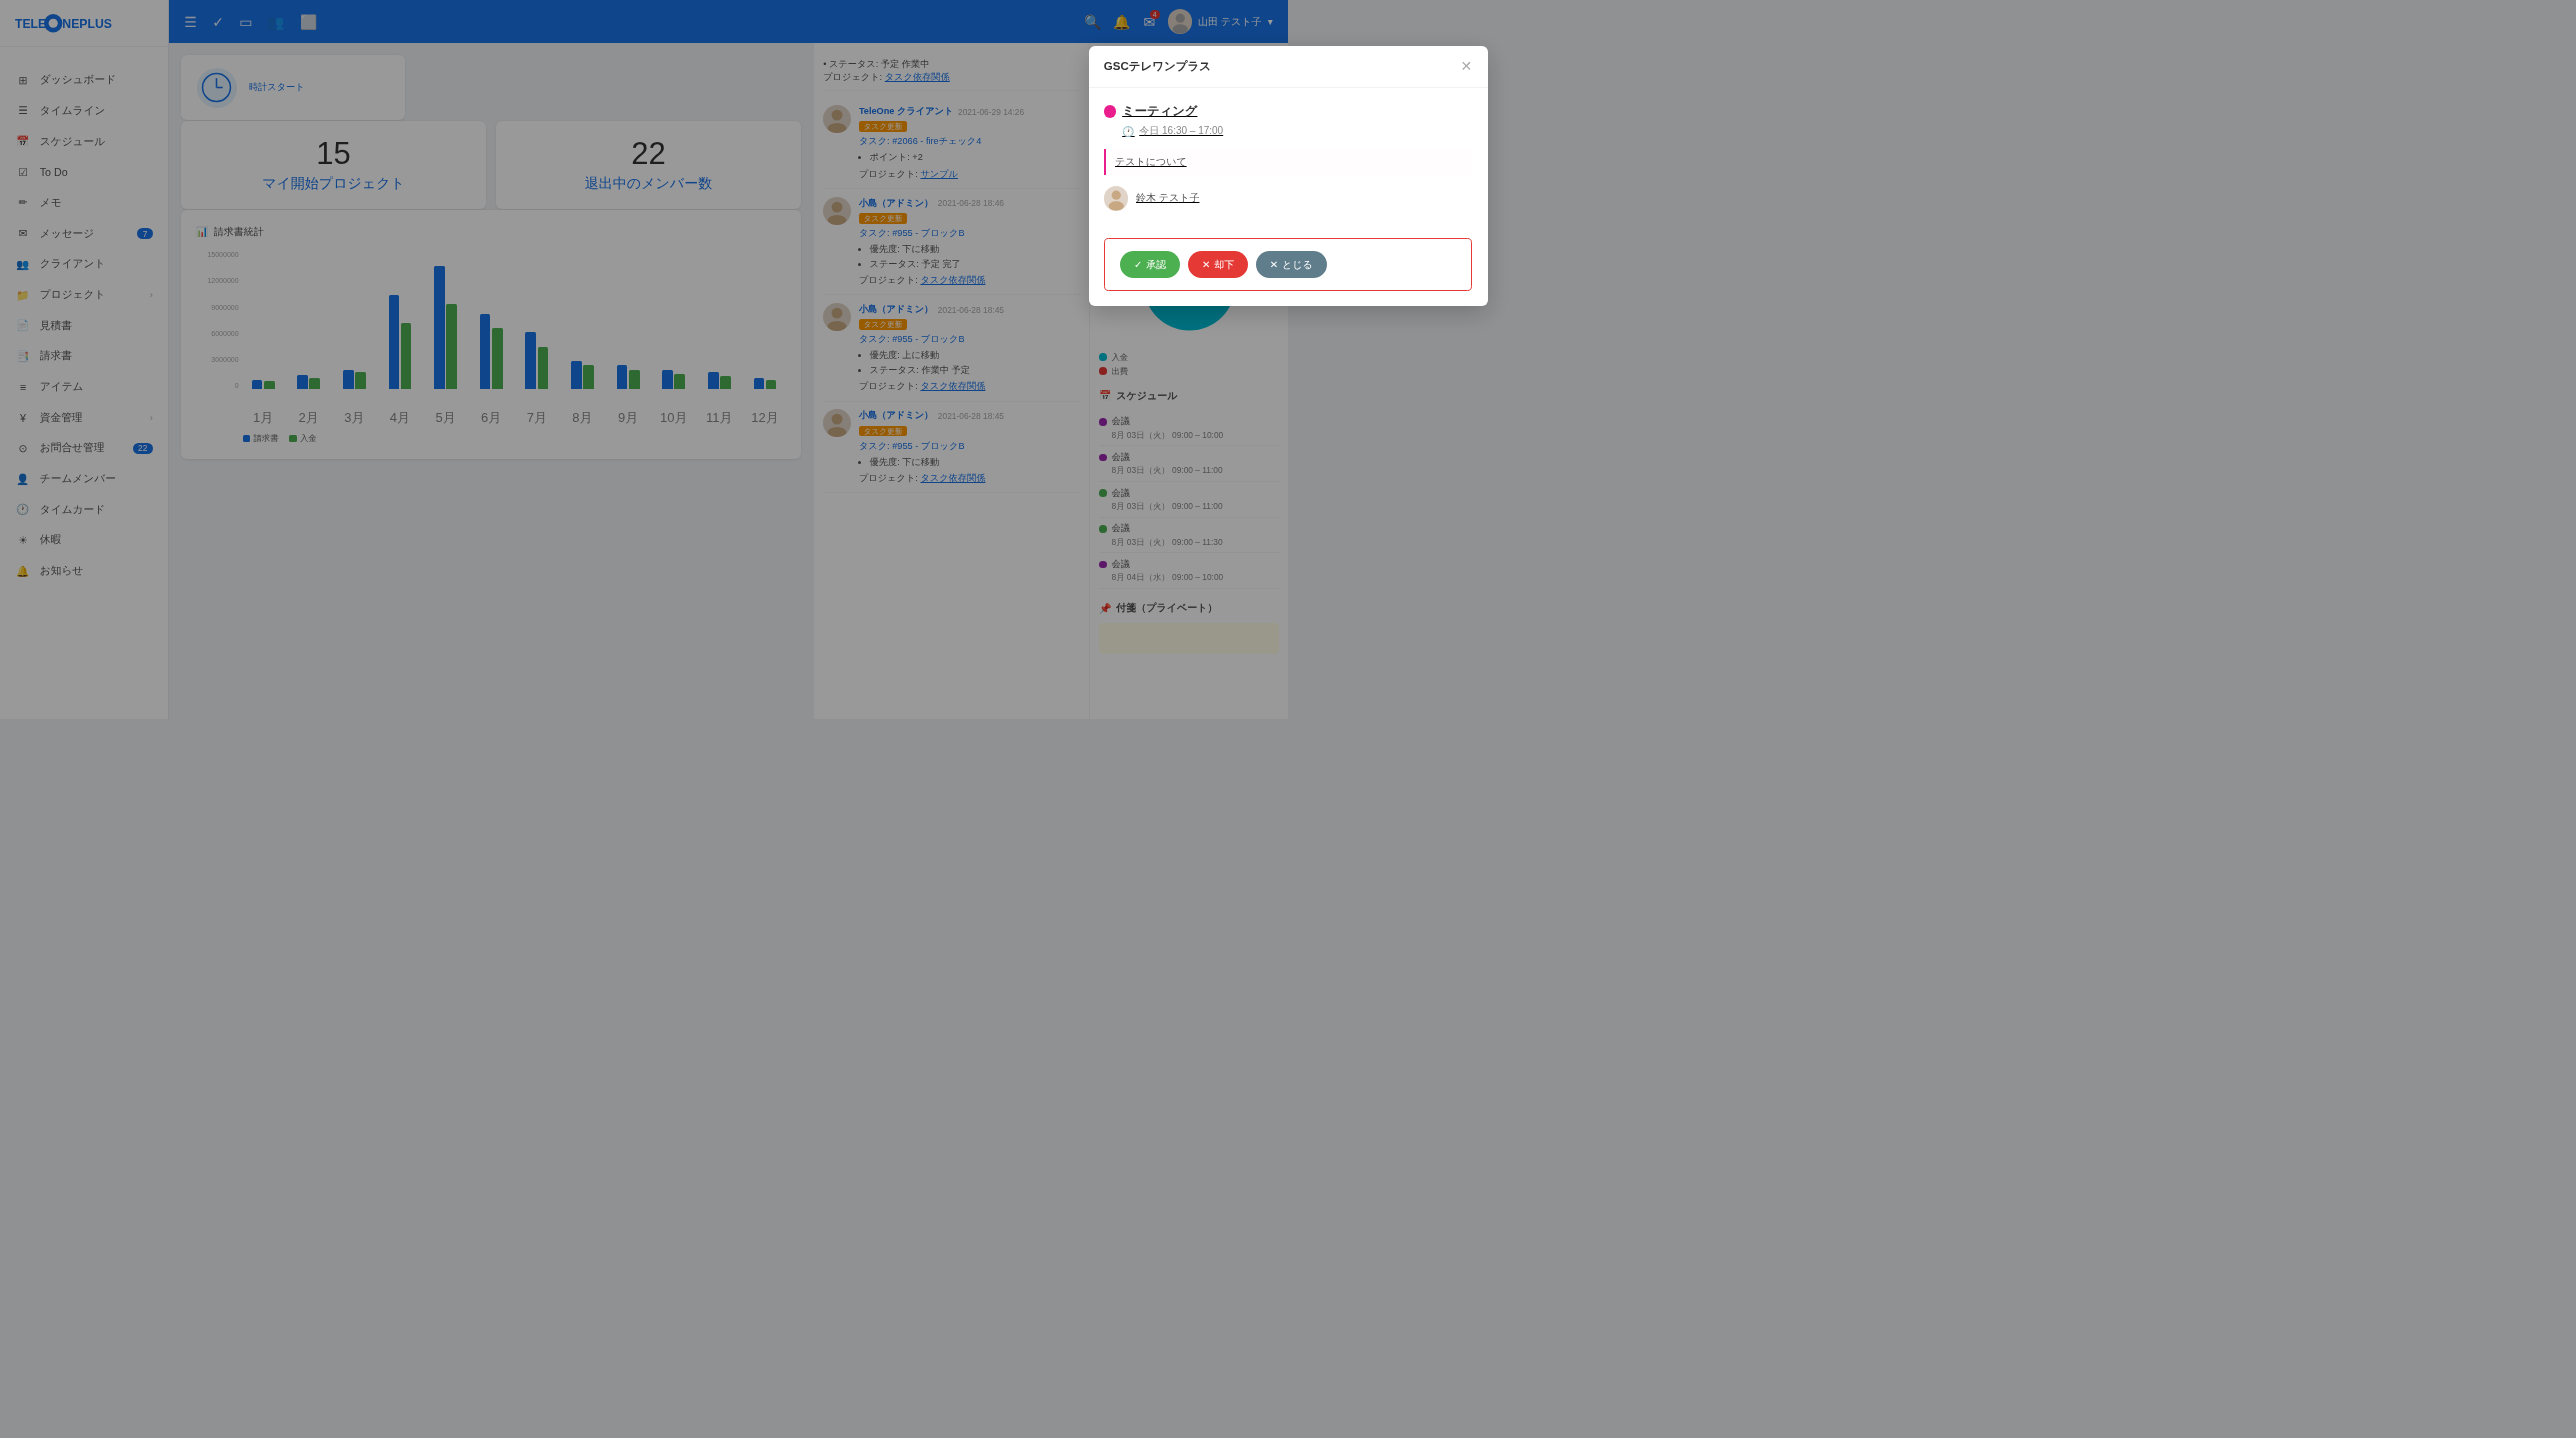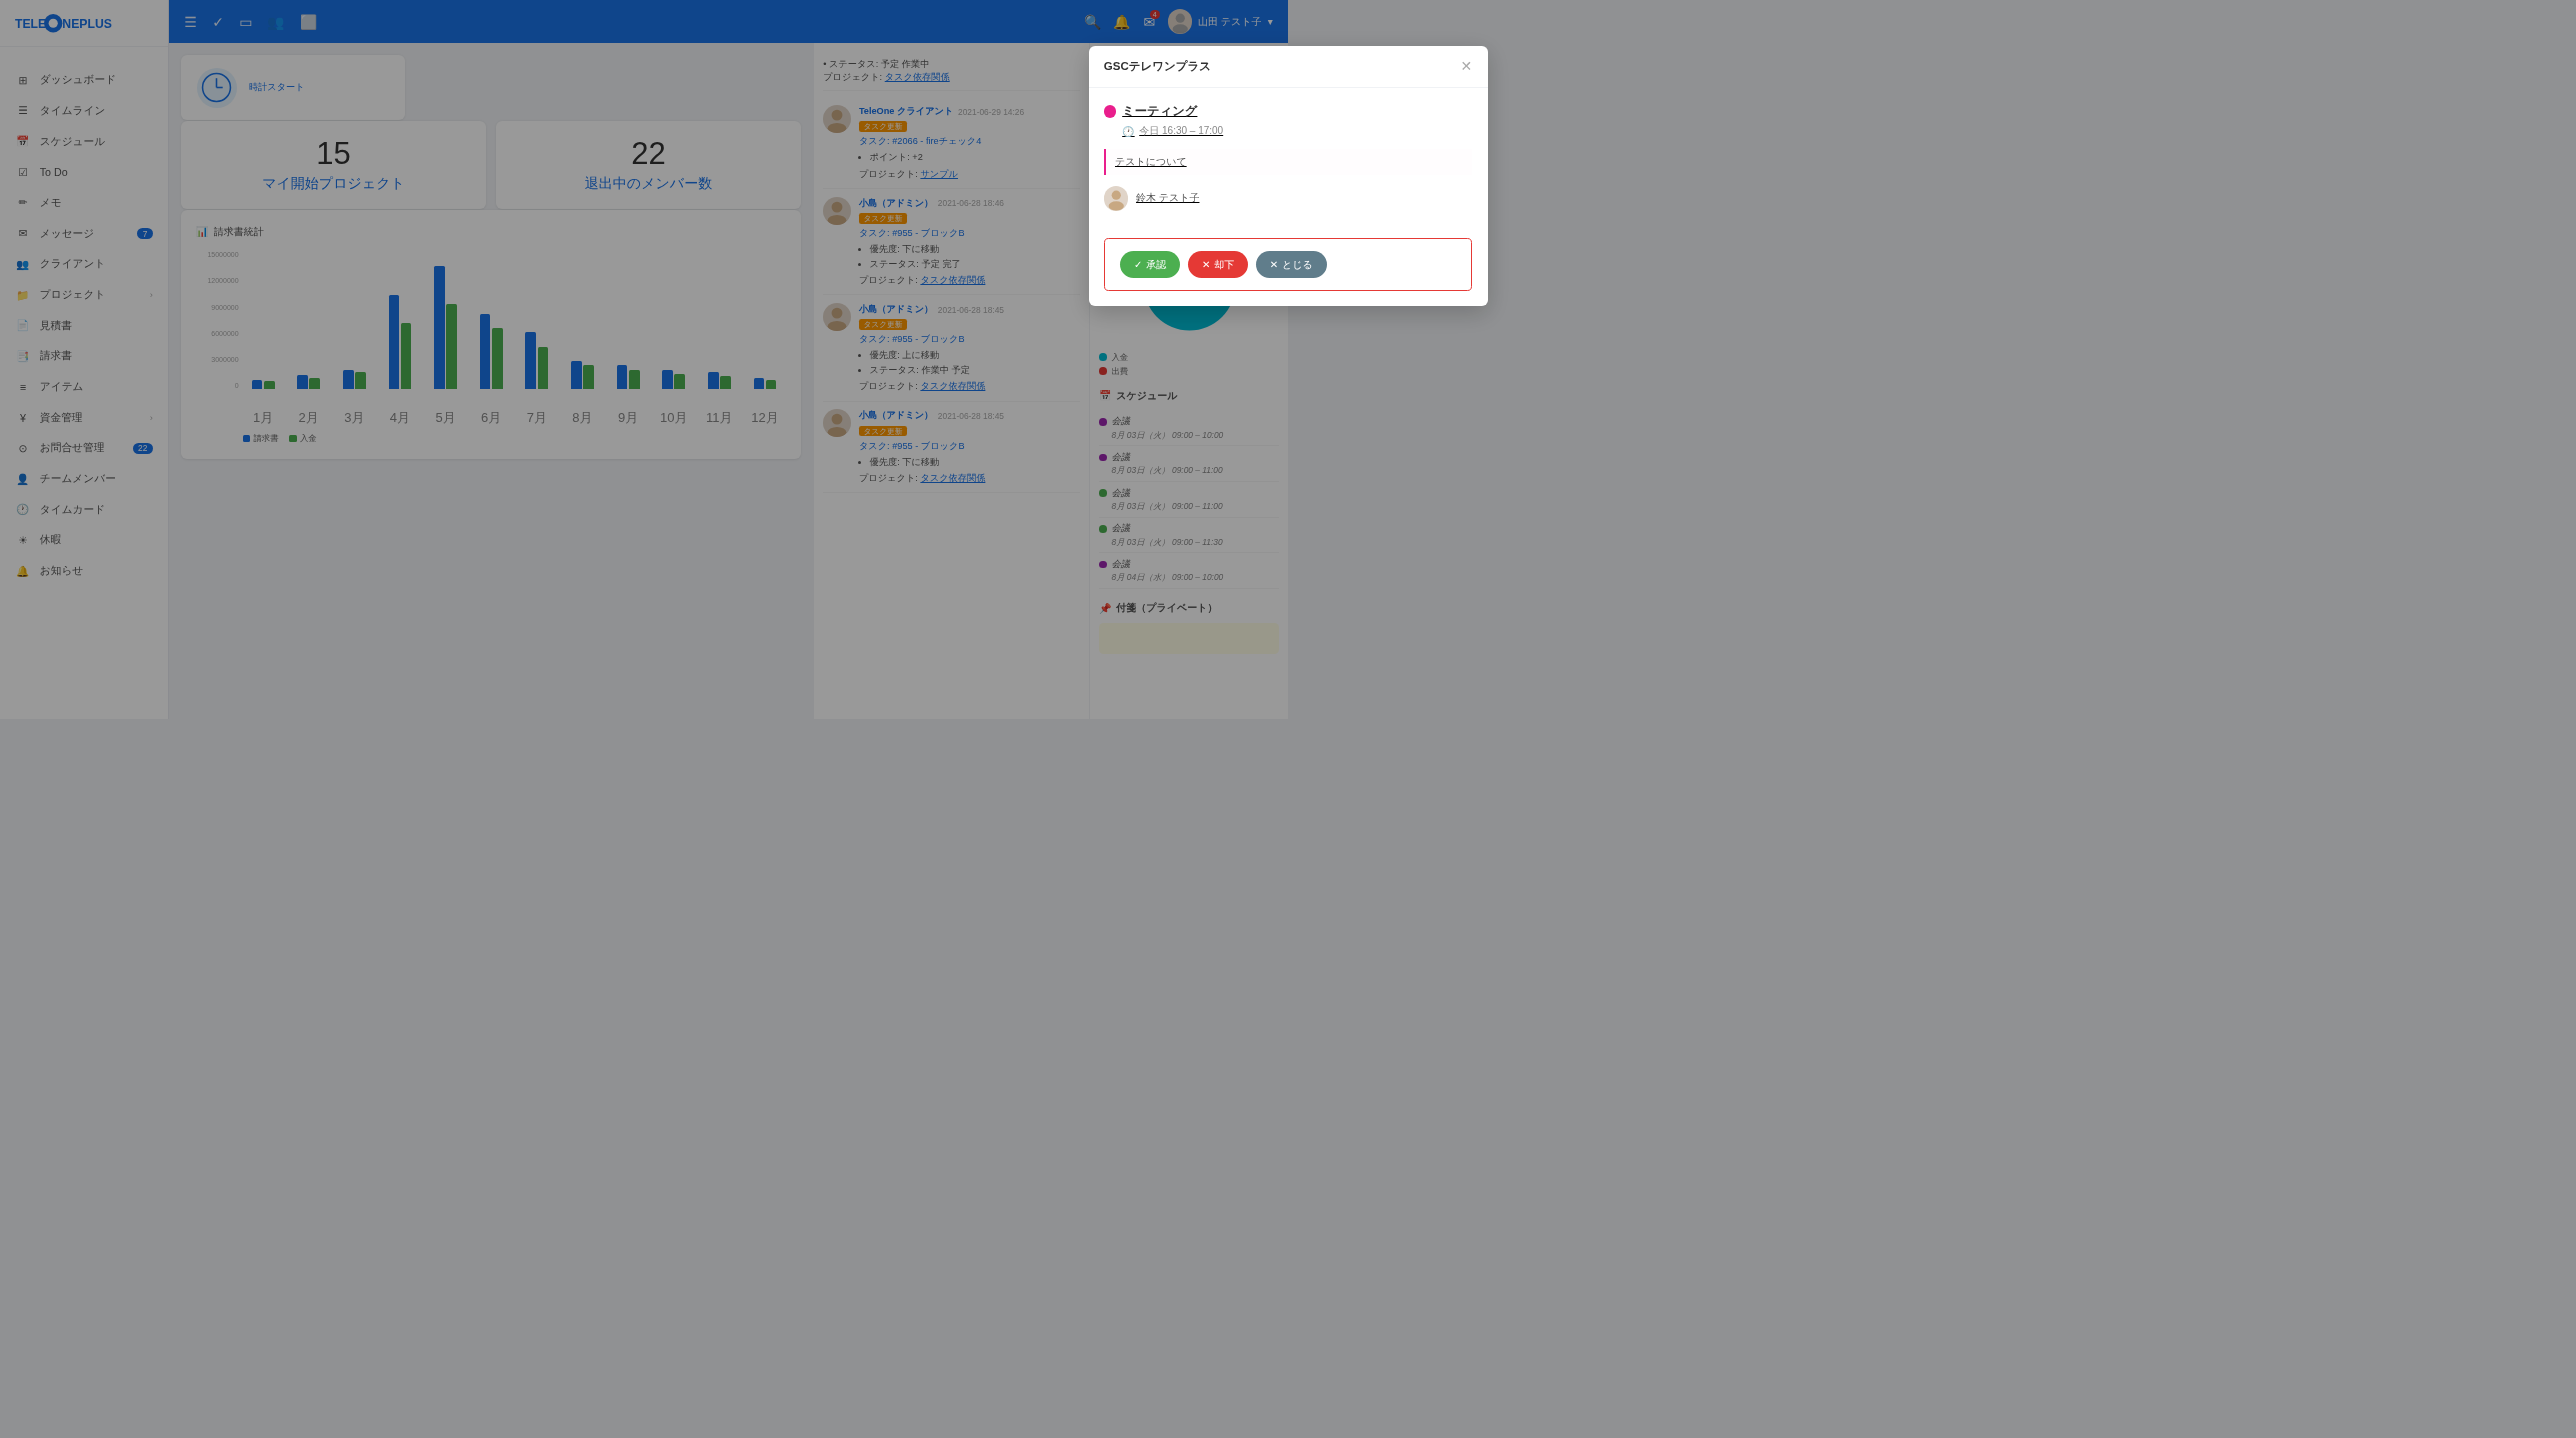--- a/index.html
+++ b/index.html
@@ -85,21 +85,21 @@
     
     
     .far-right-panel { width: 199px; background: #fff; border-left: 0.8px solid #f0f2f5; overflow-y: auto; padding: 9.2px; flex-shrink: 0; }
     .panel-section { margin-bottom: 12.3px; }
     .panel-section-title { font-size: 10px; color: #555; font-weight: bold; margin-bottom: 7.7px; display: flex; align-items: center; gap: 4.6px; }
     .income-chart { position: relative; display: flex; justify-content: center; align-items: center; margin: 6.1px 0; }
     .pie-legend { display: flex; flex-direction: column; gap: 3.1px; margin-top: 4.6px; }
     .pie-legend-item { display: flex; align-items: center; gap: 4.6px; font-size: 8.4px; color: #666; }
     .pie-dot { width: 7.7px; height: 7.7px; border-radius: 50%; }
     
-    .schedule-item { padding: 4.6px 0; border-bottom: 0.8px solid #f5f5f5; font-style: italic; }
+    .schedule-item { padding: 4.6px 0; border-bottom: 0.8px solid #f5f5f5; }
     .schedule-item-header { display: flex; align-items: center; gap: 4.6px; }
     .schedule-dot { width: 7.7px; height: 7.7px; border-radius: 50%; flex-shrink: 0; }
     .schedule-title { font-size: 9.2px; color: #555; font-weight: 500; }
     .schedule-time { font-size: 8.4px; color: #888; margin-top: 1.5px; padding-left: 12.3px; }
     
     .sticky-note { background: #fffde7; border-radius: 4.6px; padding: 7.7px; margin-top: 4.6px; font-size: 9.2px; color: #888; min-height: 31px; }
     .fr-stat-card { background: #fff; border-radius: 6.1px; padding: 12.3px; margin-bottom: 10.7px; box-shadow: 0 0.8px 2.3px rgba(0,0,0,0.08); display: flex; align-items: center; gap: 9.2px; }
     .fr-stat-icon { width: 34px; height: 34px; border-radius: 6.1px; display: flex; align-items: center; justify-content: center; }
     .fr-stat-body .big { font-size: 24.5px; font-weight: 300; color: #1a73e8; }
     .fr-stat-body .lbl { font-size: 9.2px; color: #e53935; margin-top: 1.5px; }

